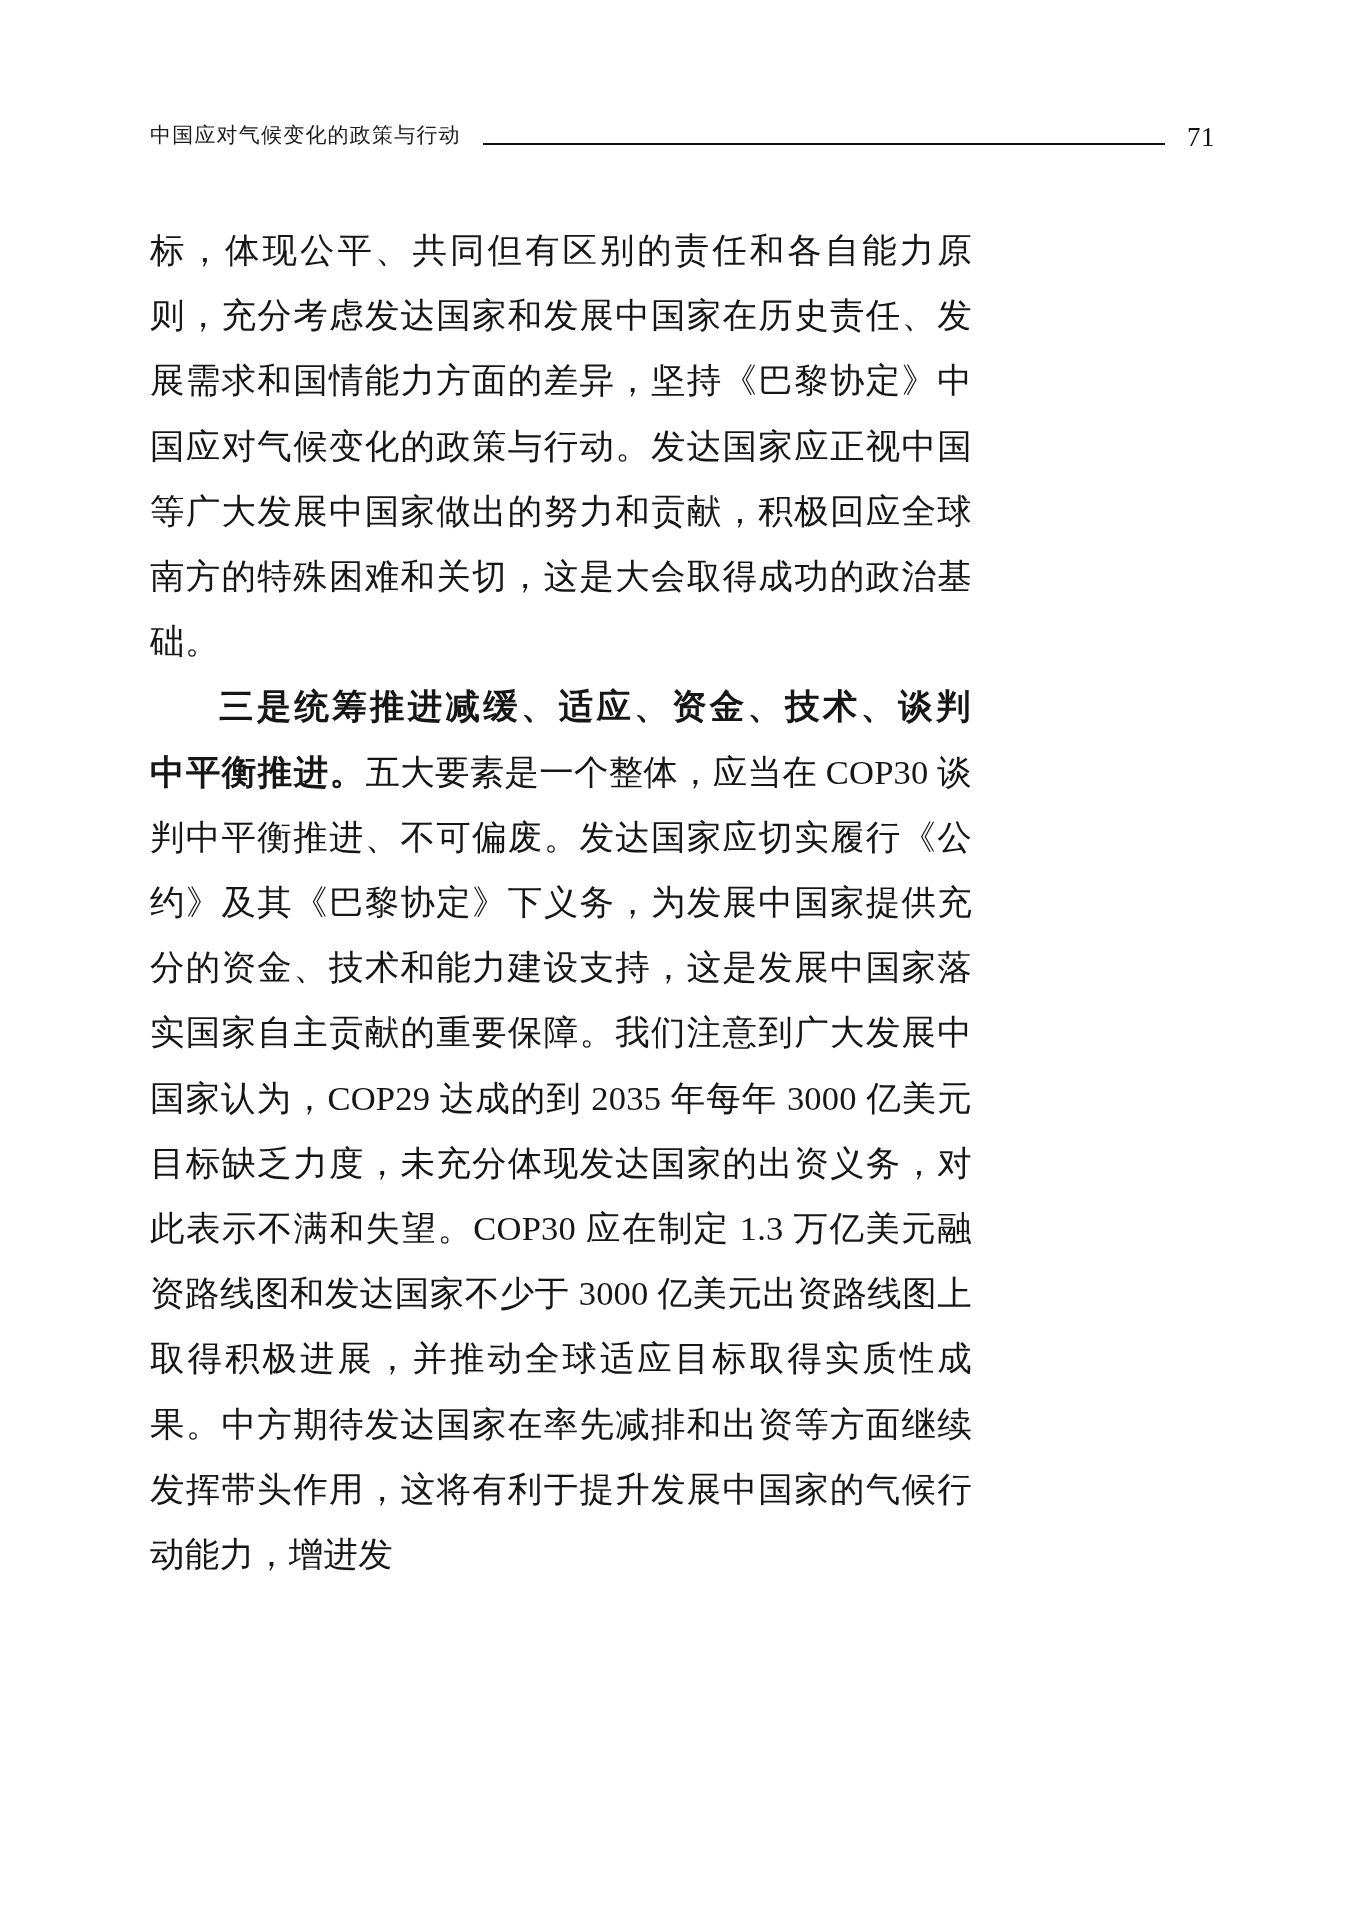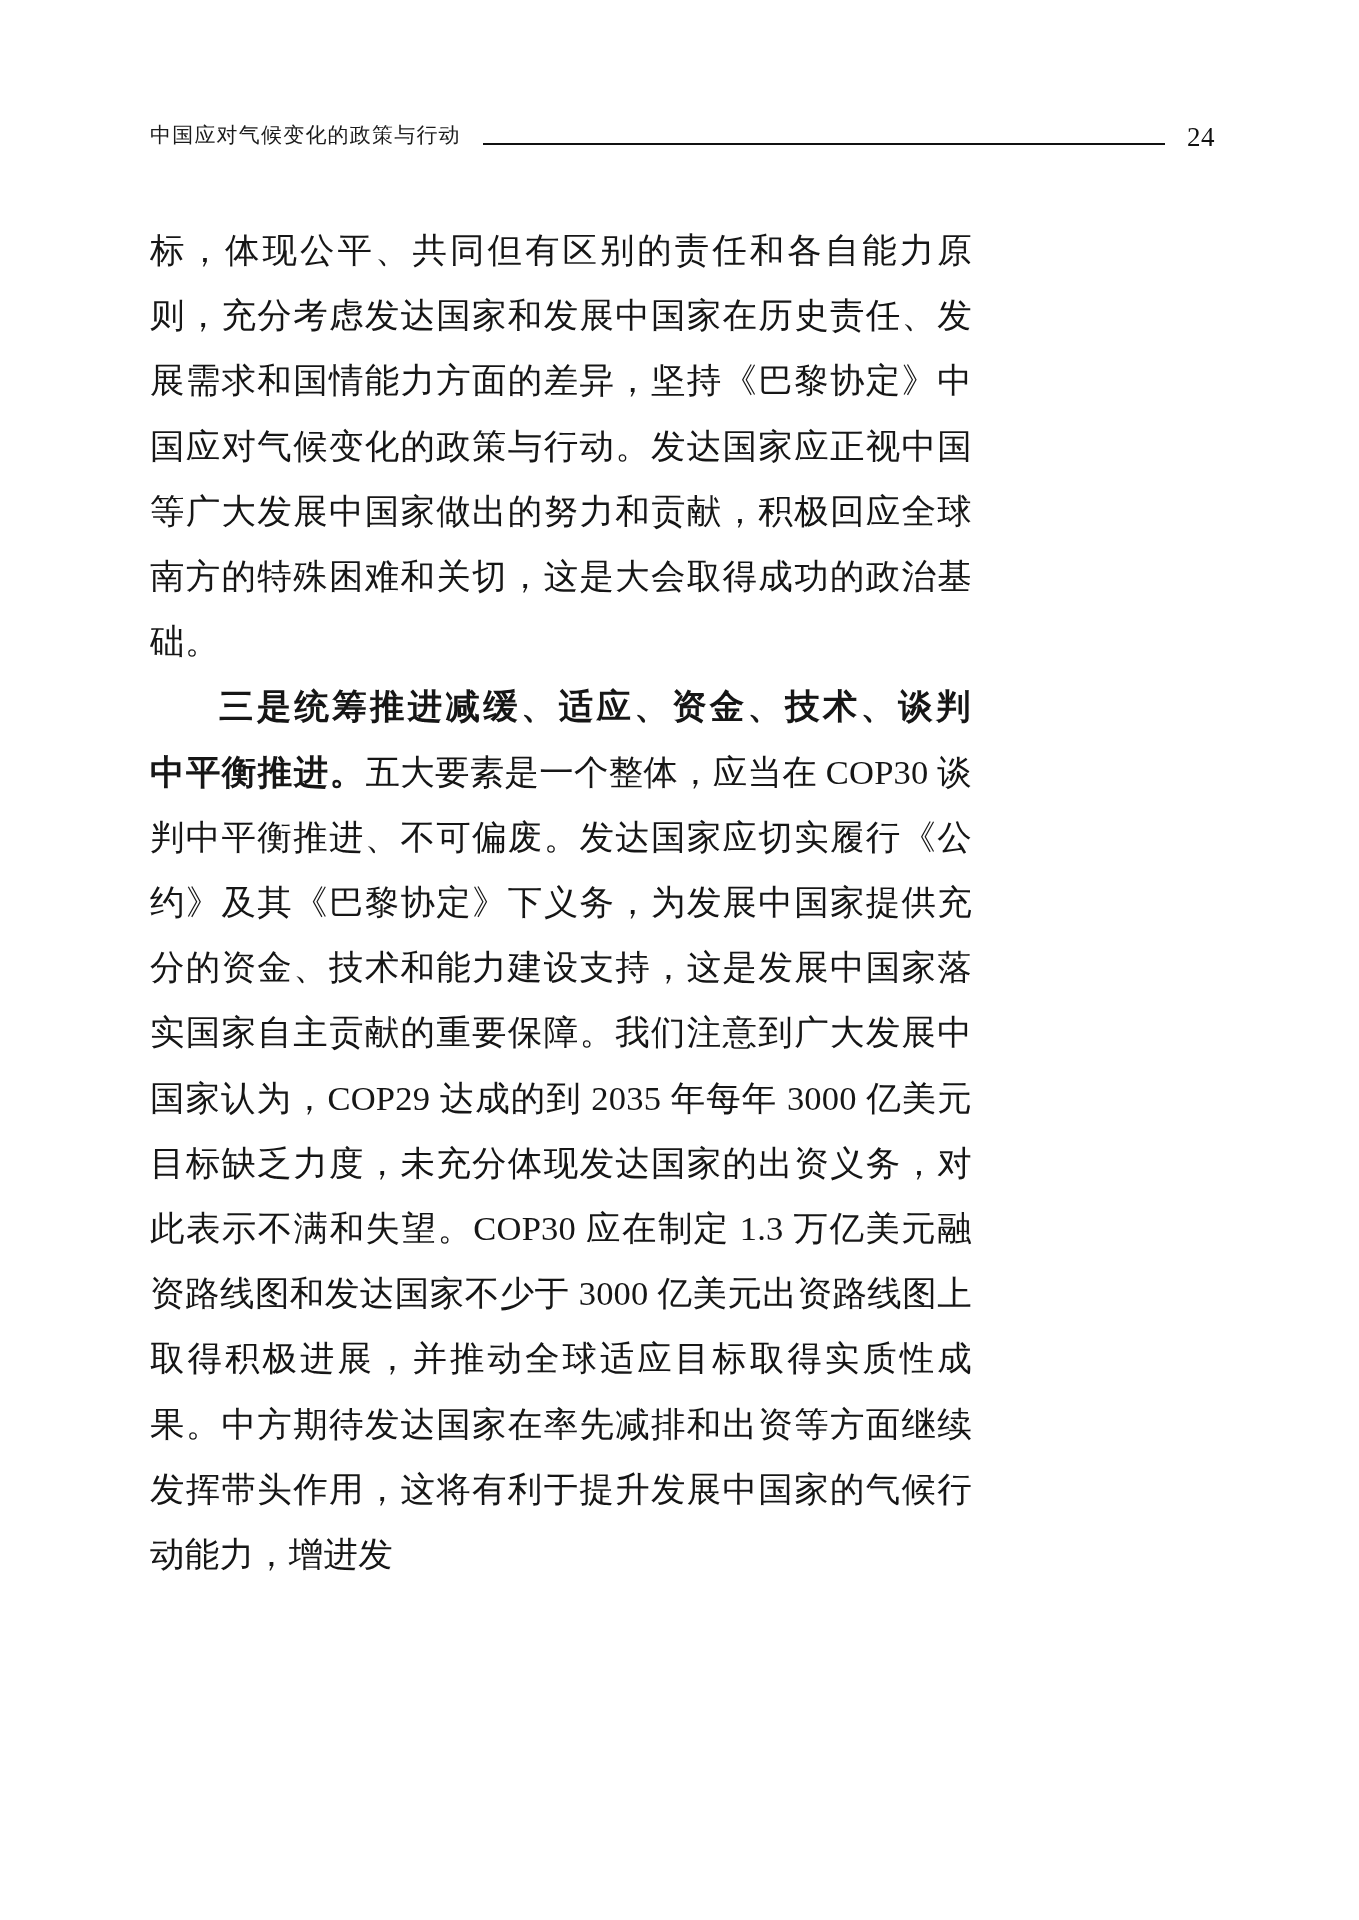--- a/index.html
+++ b/index.html
@@ -102,21 +102,21 @@
   }
 </style>
 </head>
 <body>
 
 <div class="page">
 
   <div class="running-head">
     <span class="running-head-title">中国应对气候变化的政策与行动</span>
     <span class="head-rule"></span>
-    <span class="page-number">24</span>
+    <span class="page-number">71</span>
   </div>
 
   <div class="body-block">
 
     <p class="para">标，体现公平、共同但有区别的责任和各自能力原则，充分考虑发达国家和发展中国家在历史责任、发展需求和国情能力方面的差异，坚持《巴黎协定》中国应对气候变化的政策与行动。发达国家应正视中国等广大发展中国家做出的努力和贡献，积极回应全球南方的特殊困难和关切，这是大会取得成功的政治基础。</p>
 
     <p class="para indent">
       <span class="lead-bold">三是统筹推进减缓、适应、资金、技术、谈判中平衡推进。</span><span>五大要素是一个整体，应当在 COP30 谈判中平衡推进、不可偏废。发达国家应切实履行《公约》及其《巴黎协定》下义务，为发展中国家提供充分的资金、技术和能力建设支持，这是发展中国家落实国家自主贡献的重要保障。我们注意到广大发展中国家认为，COP29 达成的到 2035 年每年 3000 亿美元目标缺乏力度，未充分体现发达国家的出资义务，对此表示不满和失望。COP30 应在制定 1.3 万亿美元融资路线图和发达国家不少于 3000 亿美元出资路线图上取得积极进展，并推动全球适应目标取得实质性成果。中方期待发达国家在率先减排和出资等方面继续发挥带头作用，这将有利于提升发展中国家的气候行动能力，增进发</span>
     </p>
 

